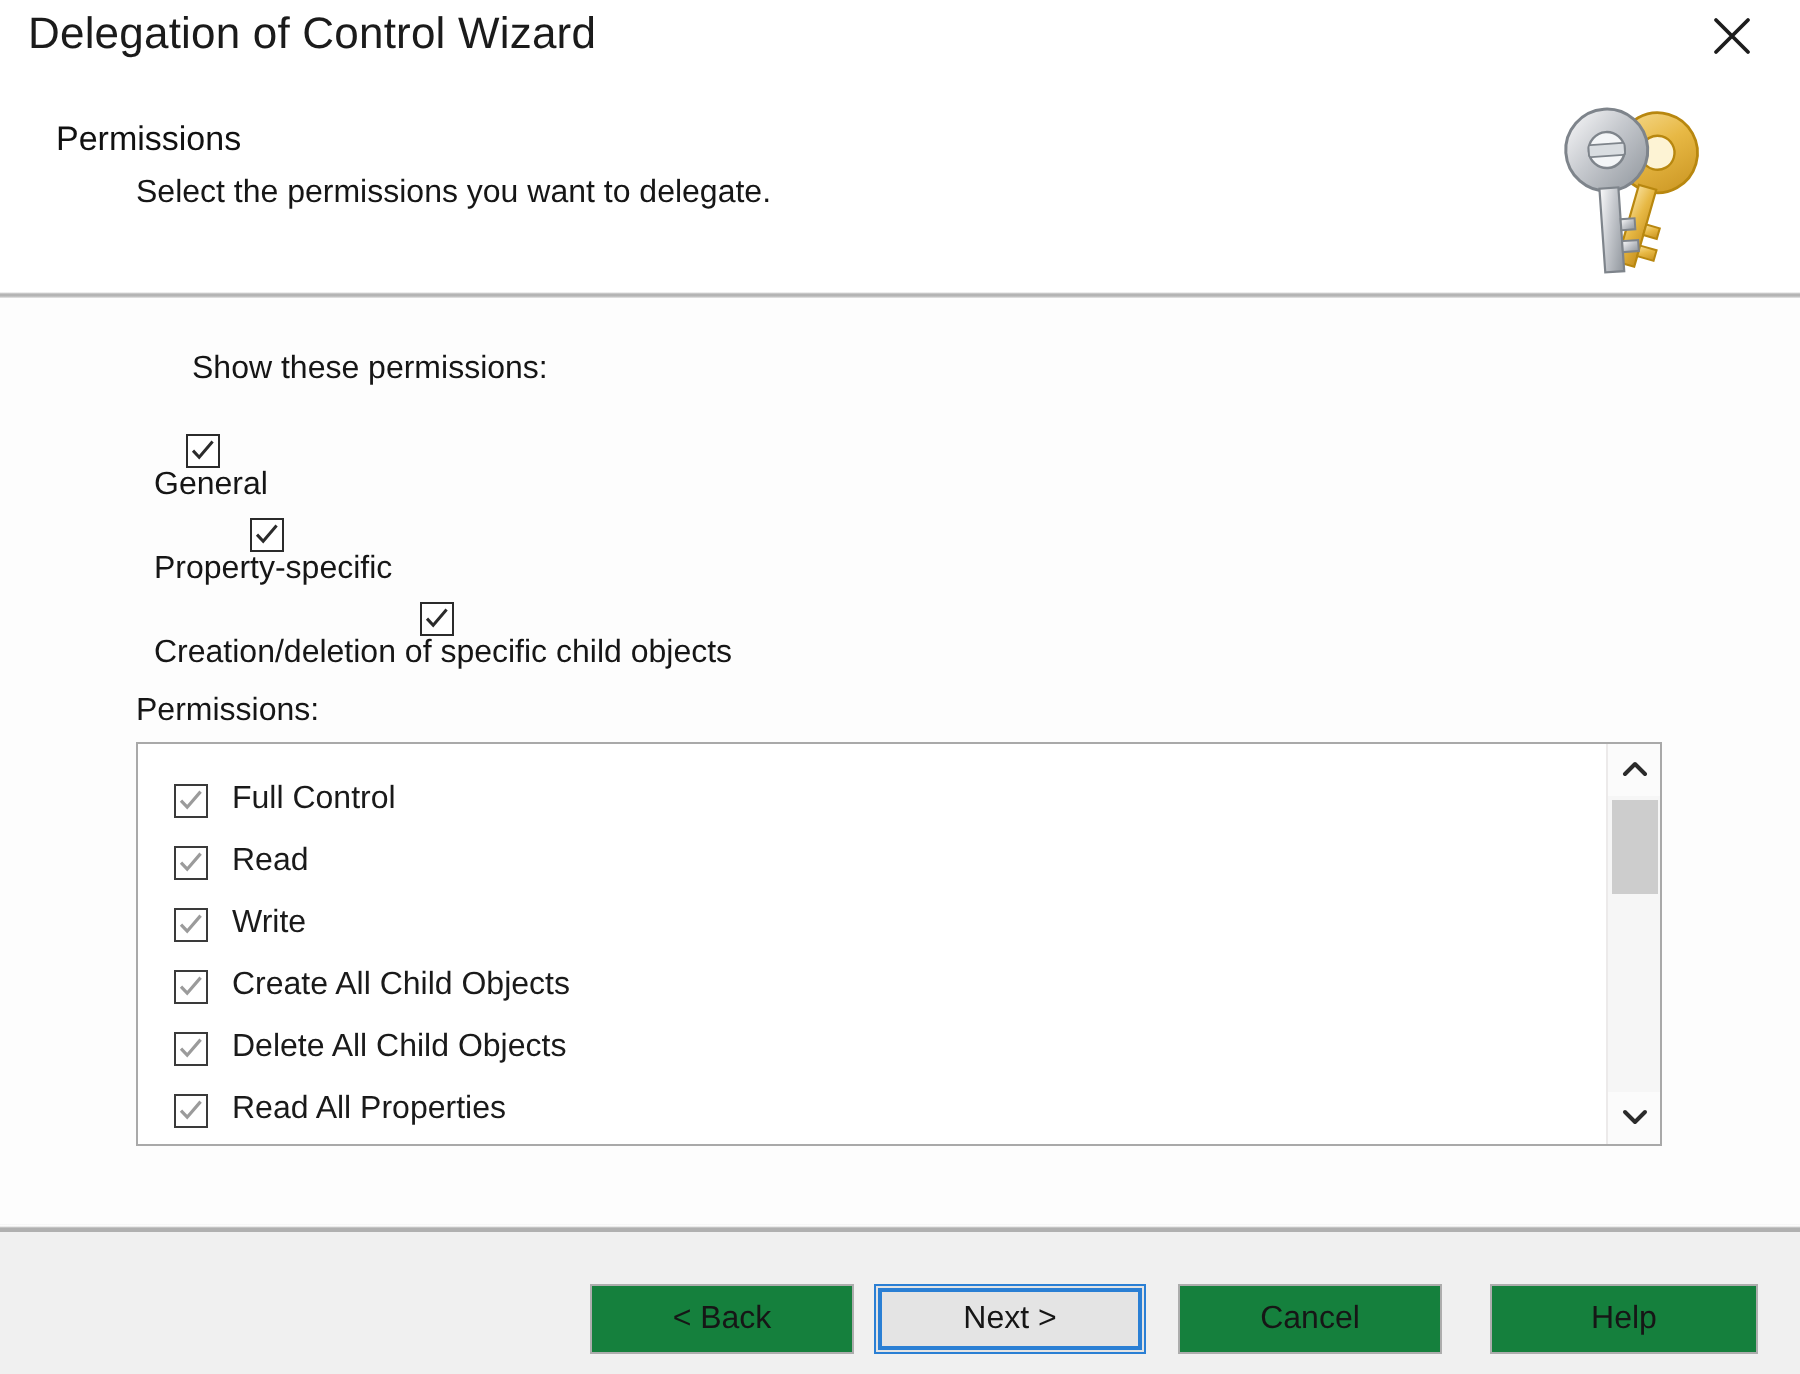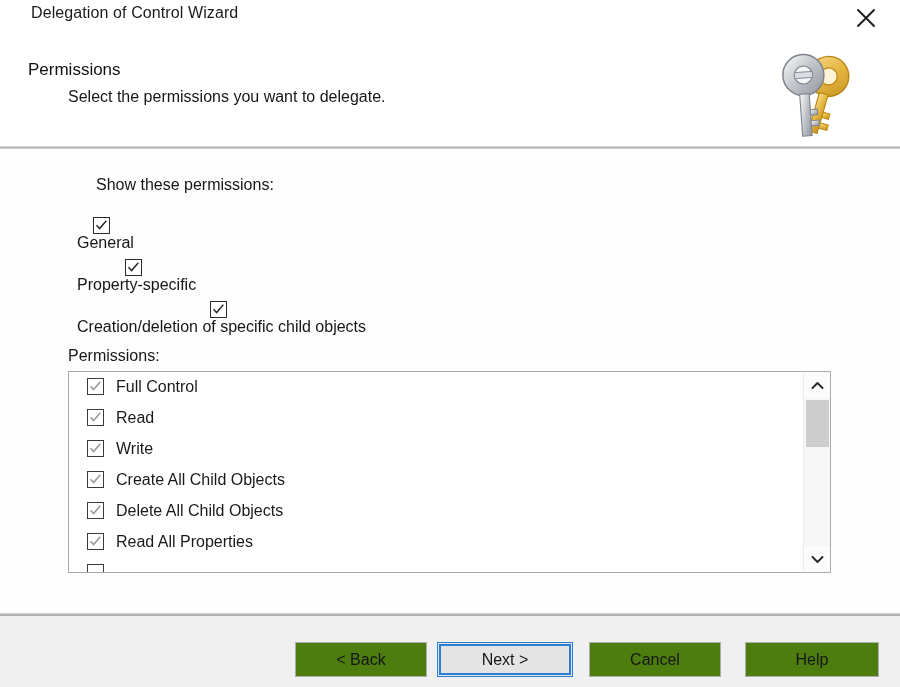--- a/index.html
+++ b/index.html
@@ -19,23 +19,23 @@
   
   .titlebar {
     position: absolute;
     top: 0; left: 0;
     width: 900px;
     height: 40px;
     background: #ffffff;
   }
   .titlebar-text {
     position: absolute;
-    left: 31px;
+    left: 14px;
     top: 4px;
-    font-size: 16px;
+    font-size: 22px;
     color: #1b1b1b;
     letter-spacing: 0.1px;
     white-space: nowrap;
   }
   .close-btn {
     position: absolute;
     right: 10px;
     top: 0px;
     width: 48px;
     height: 36px;
@@ -157,21 +157,21 @@
     position: absolute;
     left: 0; top: 0;
     width: 735px;
     height: 100%;
     padding-top: 6px;
     box-sizing: border-box;
   }
   .list-row {
     height: 31px;
     display: flex;
-    align-items: flex-start;
+    align-items: flex-end;
     padding-left: 18px;
     cursor: default;
   }
   .cb-list {
     width: 17px;
     height: 17px;
     border: 1.6px solid #3a3a3a;
     background: #ffffff;
     position: relative;
     flex: none;
@@ -239,21 +239,21 @@
     position: absolute;
     top: 616px; left: 0;
     width: 900px;
     height: 71px;
     background: #f0f0f0;
   }
   .btn {
     position: absolute;
     top: 26px;
     height: 35px;
-    background: #4d7c0f;
+    background: #15803d;
     border: 1px solid #adadad;
     box-sizing: border-box;
     font-family: "Liberation Sans", sans-serif;
     font-size: 16px;
     color: #161616;
     cursor: pointer;
     display: flex;
     align-items: center;
     justify-content: center;
     padding: 0;

